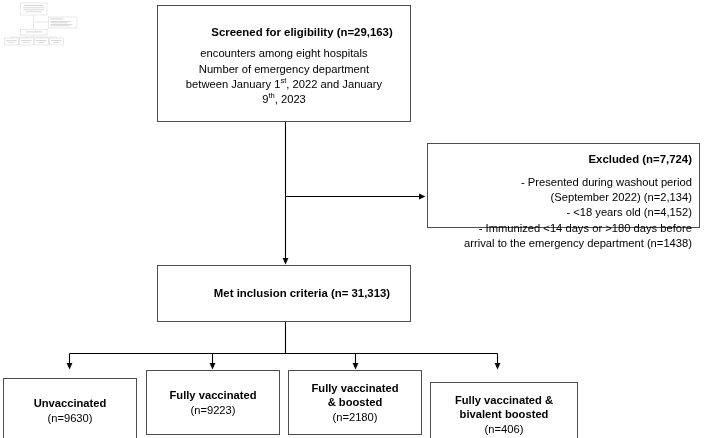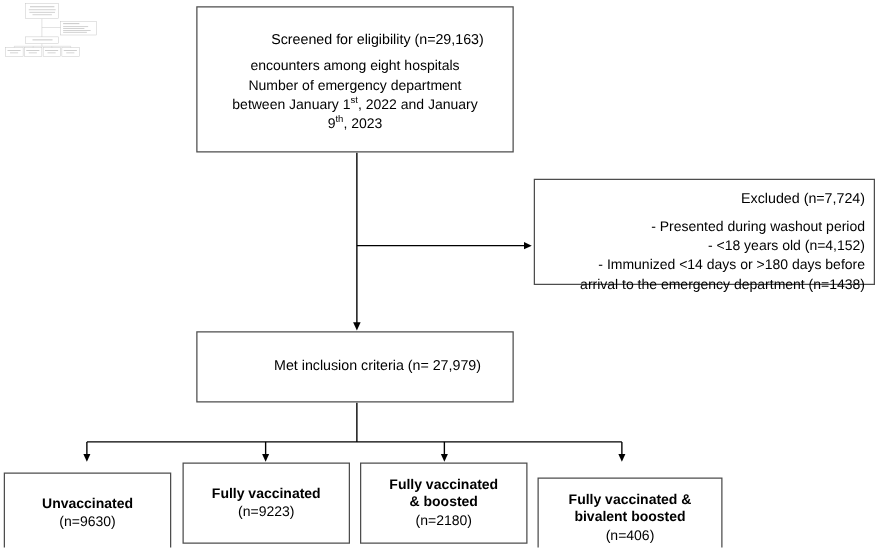--- a/index.html
+++ b/index.html
@@ -29,21 +29,21 @@
     border: 1px solid #4d4d4d;
     background: #ffffff;
     display: flex;
     flex-direction: column;
     justify-content: center;
   }
 
   .node.centered { align-items: center; text-align: center; }
 
   .ttl {
-    font-weight: normal;
+    font-weight: bold;
     font-size: 11.4px;
     line-height: 15px;
     margin-left: 36px;
   }
   .body-line {
     font-size: 11.2px;
     line-height: 15.4px;
   }
   .small-ttl {
     font-weight: bold;
@@ -158,27 +158,28 @@
     <div class="ttl">Screened for eligibility (n=29,163)</div>
     <div class="body-line">encounters among eight hospitals</div>
     <div class="body-line">Number of emergency department</div>
     <div class="body-line"><span>between January 1</span><sup>st</sup><span>, 2022 and January</span></div>
     <div class="body-line"><span>9</span><sup>th</sup><span>, 2023</span></div>
   </div>
 
   <div class="node" id="node-excluded">
     <div class="ttl">Excluded (n=7,724)</div>
     <div class="body-line">- Presented during washout period</div>
+    <div class="body-line">(September 2022) (n=2,134)</div>
     <div class="body-line">- &lt;18 years old (n=4,152)</div>
     <div class="body-line">- Immunized &lt;14 days or &gt;180 days before</div>
     <div class="body-line">arrival to the emergency department (n=1438)</div>
   </div>
 
   <div class="node centered" id="node-included">
-    <div class="ttl">Met inclusion criteria (n= 27,979)</div>
+    <div class="ttl">Met inclusion criteria (n= 31,313)</div>
   </div>
 
   <div class="node centered" id="node-unvax">
     <div class="small-ttl">Unvaccinated</div>
     <div class="small-sub">(n=9630)</div>
   </div>
 
   <div class="node centered" id="node-fully">
     <div class="small-ttl">Fully vaccinated</div>
     <div class="small-sub">(n=9223)</div>

